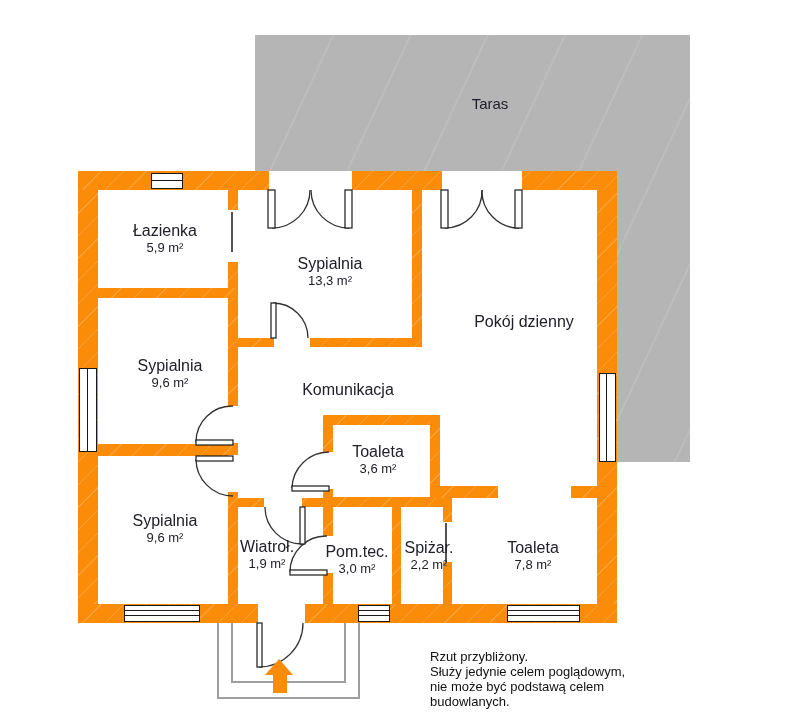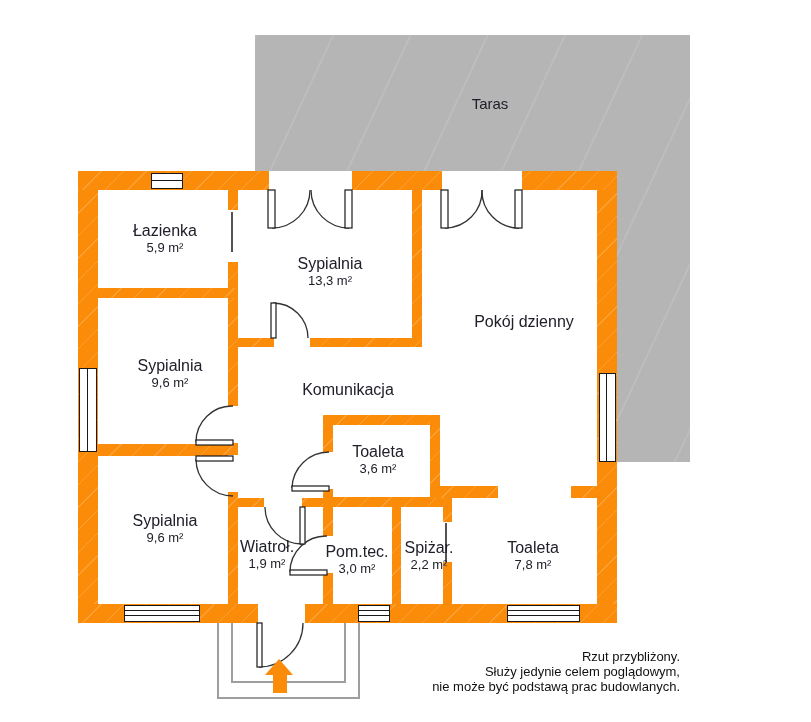--- a/index.html
+++ b/index.html
@@ -34,21 +34,21 @@
   .room-label{
     position:absolute;width:200px;text-align:center;z-index:8;
   }
   .room-name{font-size:16px;line-height:18px;}
   .room-area{font-size:13px;line-height:15px;}
   .taras-label{
     position:absolute;z-index:8;width:200px;text-align:center;font-size:15px;
   }
   .disclaimer{
     position:absolute;left:430px;top:649px;width:250px;z-index:8;
-    text-align:right;font-size:13px;line-height:15px;color:#111;
+    text-align:left;font-size:13px;line-height:15px;color:#111;
   }
   .arrow-head{
     position:absolute;left:265px;top:659px;width:0;height:0;z-index:7;
     border-left:14px solid transparent;border-right:14px solid transparent;
     border-bottom:16px solid var(--wall);
   }
   .arrow-shaft{position:absolute;left:273px;top:675px;width:14px;height:18px;background:var(--wall);z-index:7;}
 </style>
 </head>
 <body>
@@ -195,16 +195,16 @@
       </div>
       <div class="room-label" style="left: 433px; top: 539px;">
         <div class="room-name">Toaleta</div>
         <div class="room-area">7,8 m²</div>
       </div>
     </div>
 
   <div class="disclaimer">
       <div>Rzut przybliżony.</div>
       <div>Służy jedynie celem poglądowym,</div>
-      <div>nie może być podstawą prac budowlanych.</div>
+      <div>nie może być podstawą celem budowlanych.</div>
     </div>
 
 </div>
 
 </body></html>

